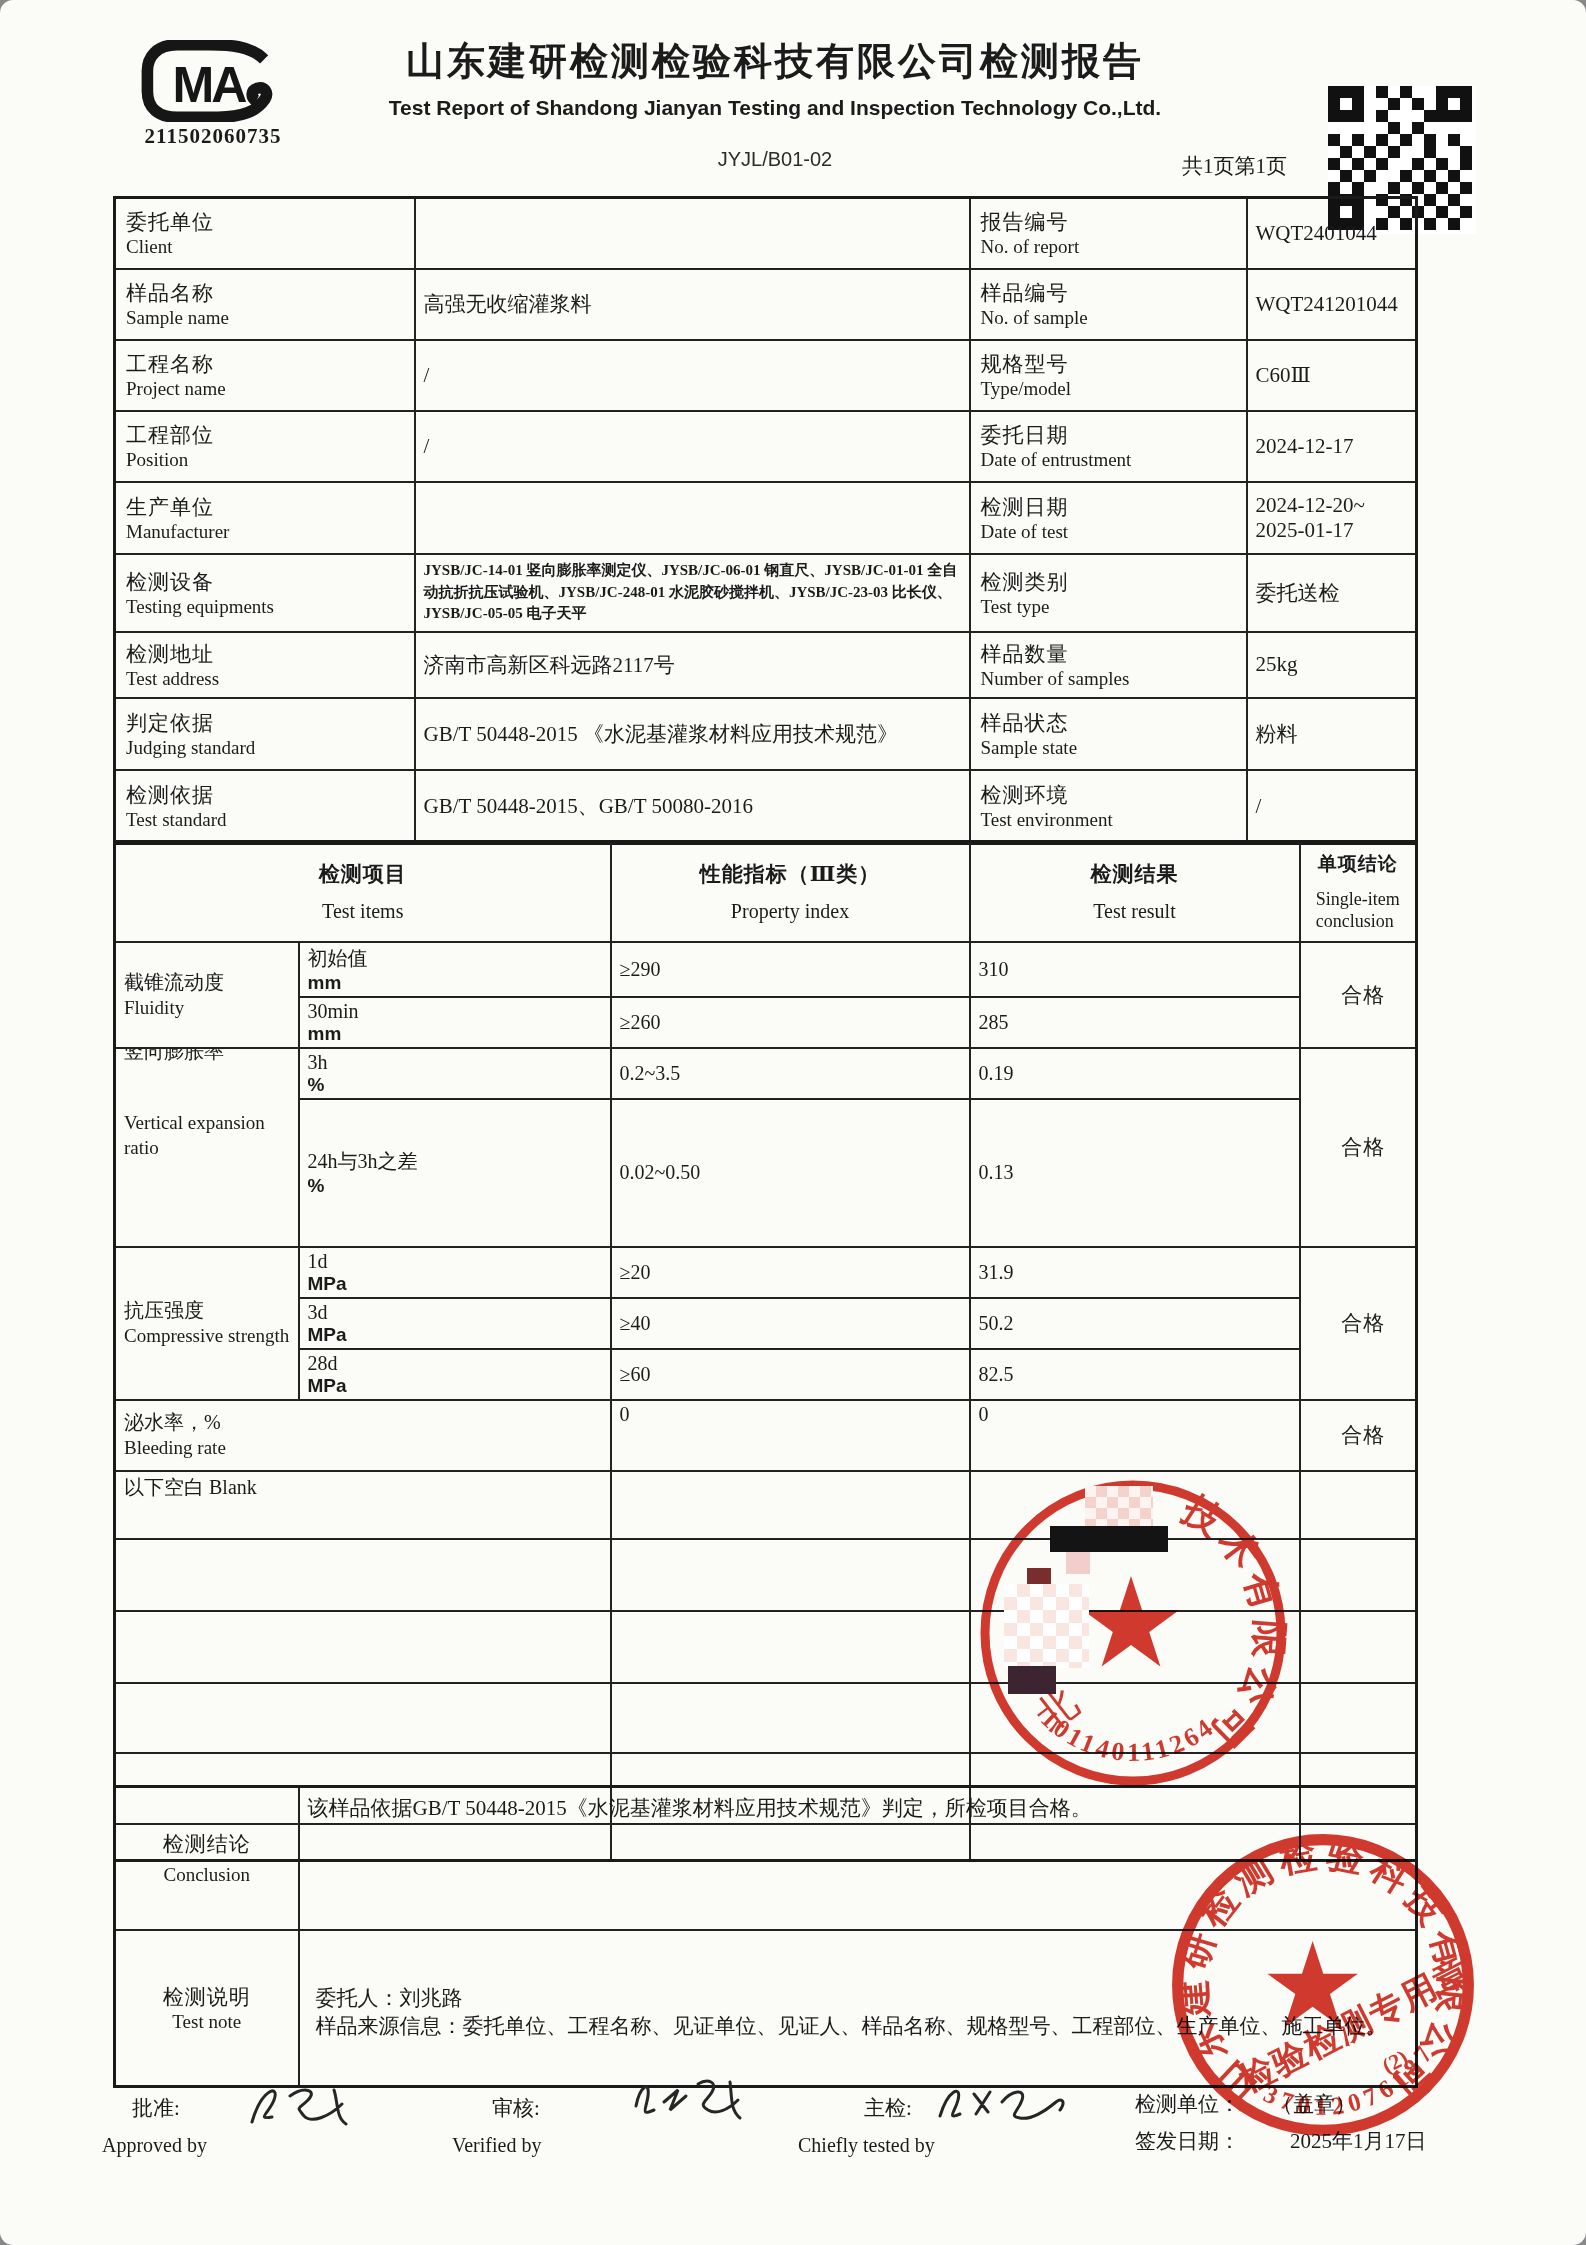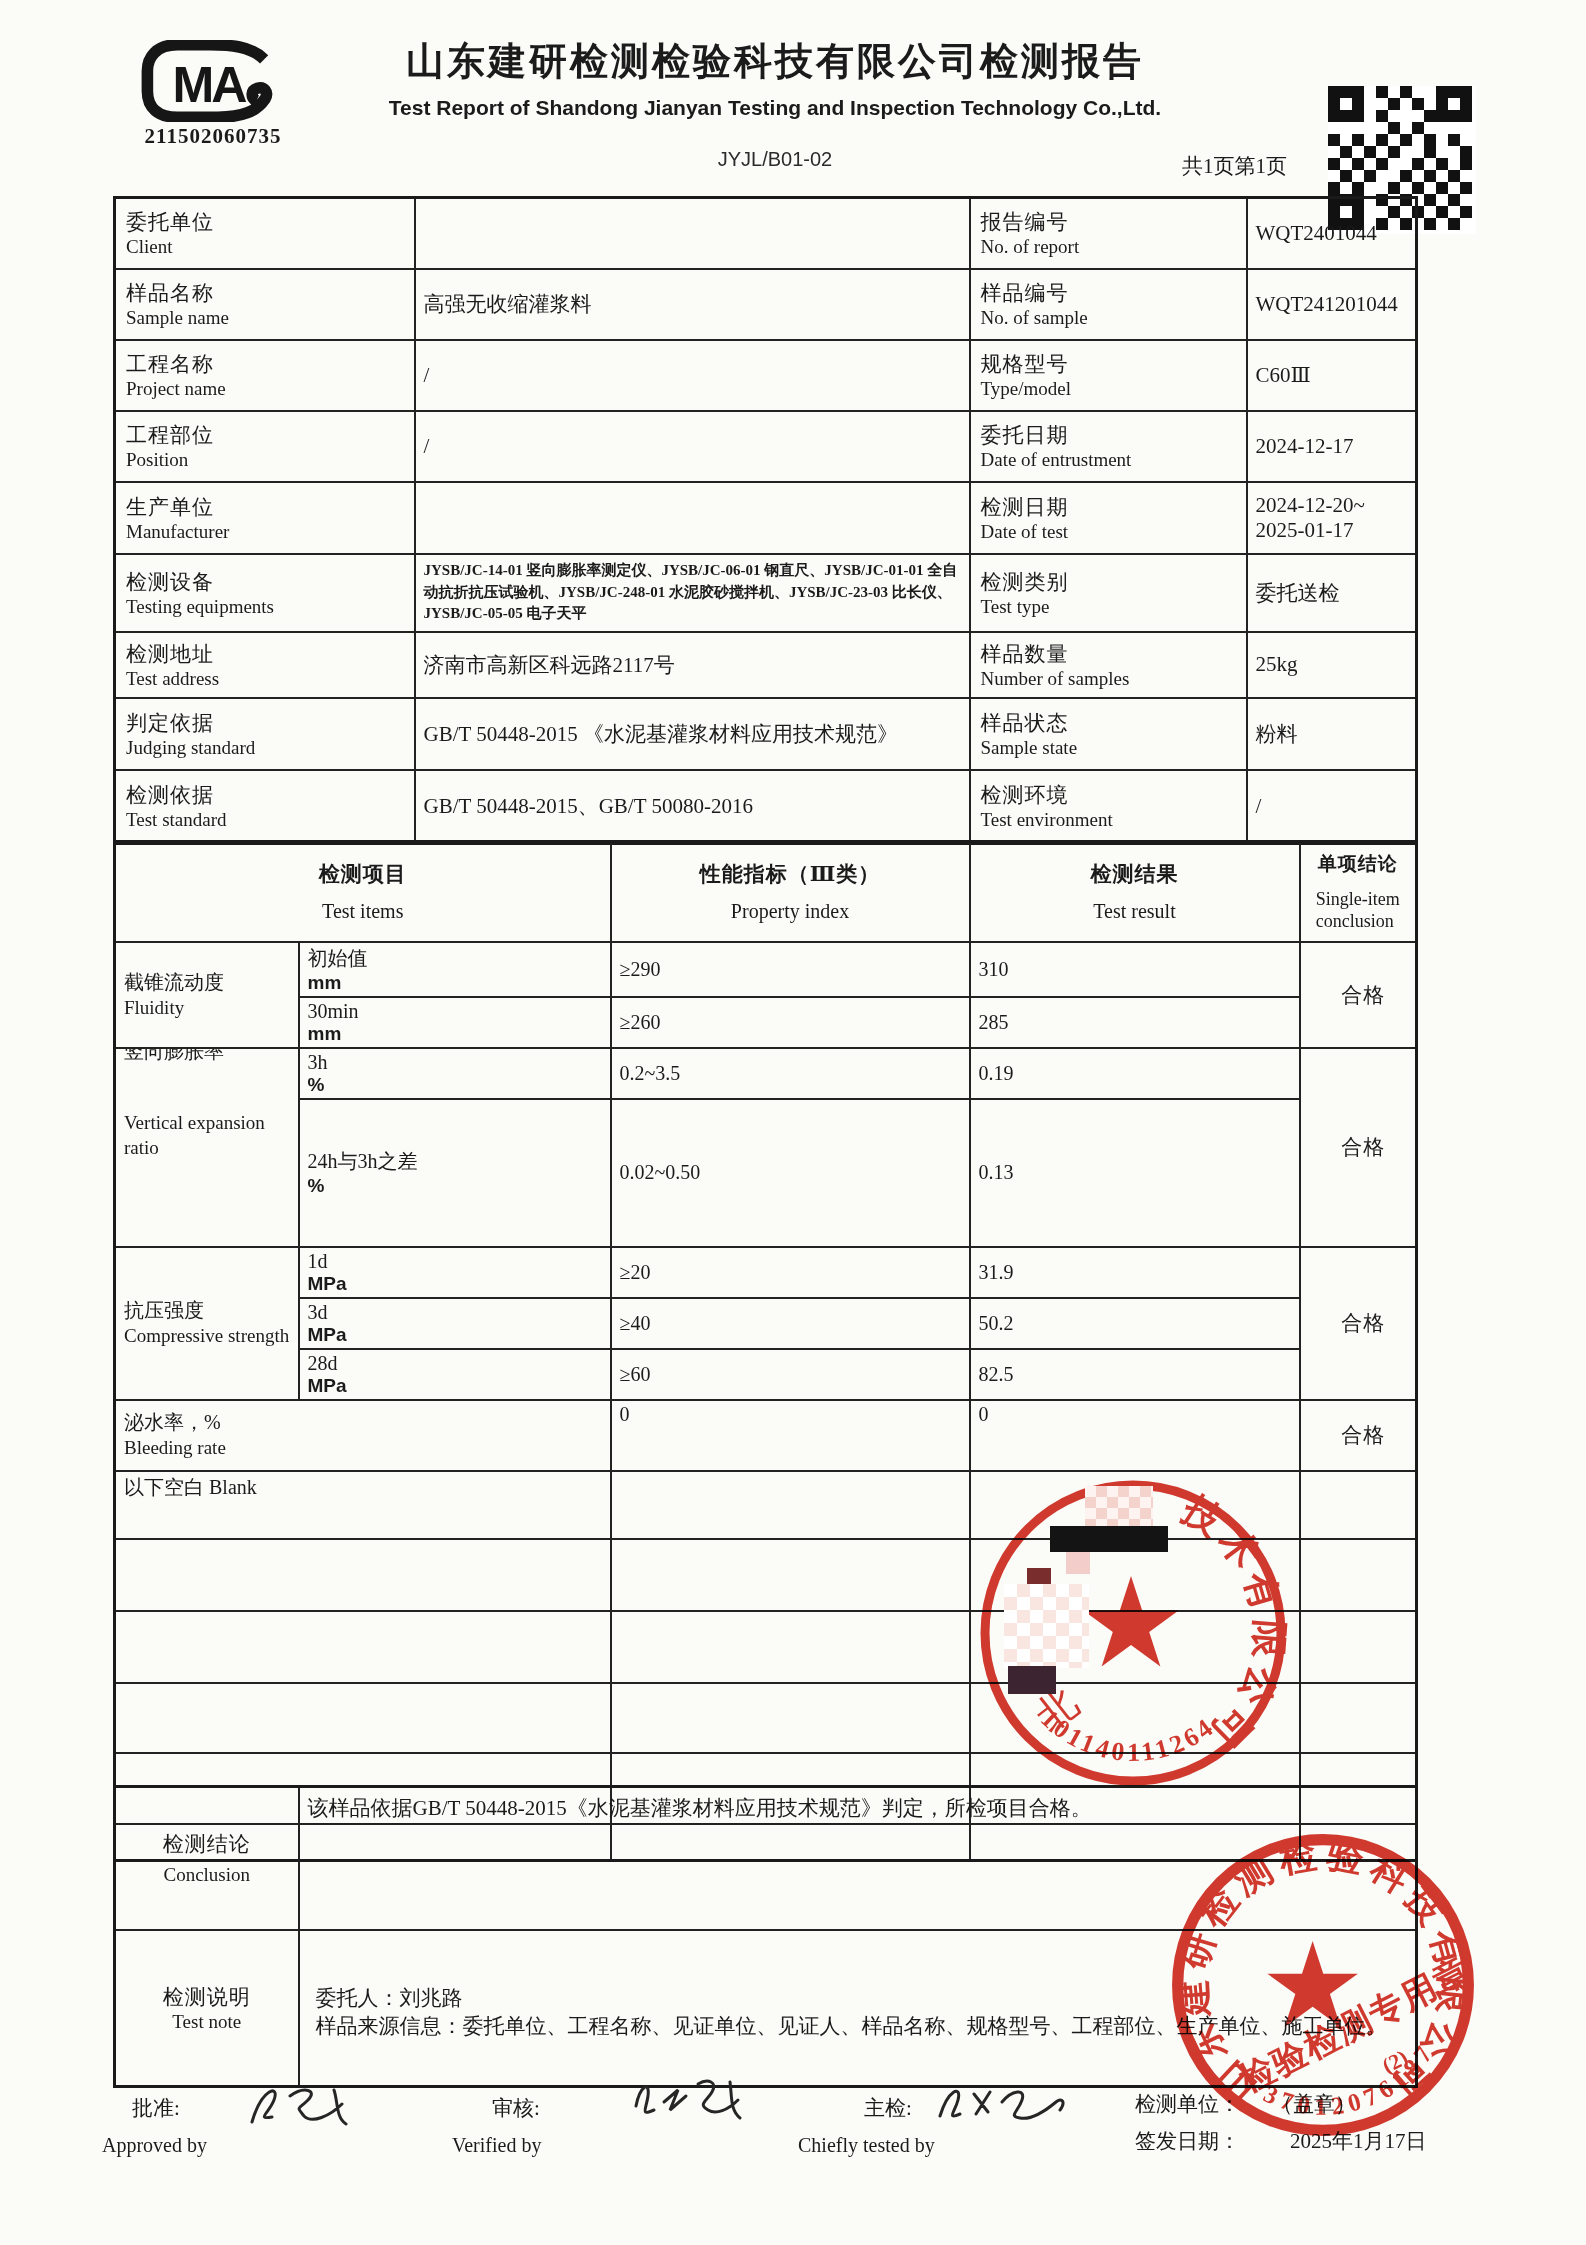--- a/index.html
+++ b/index.html
@@ -1,17 +1,17 @@
 <!DOCTYPE html>
 <html><head>
 <meta charset="utf-8">
 <style>
   html,body{margin:0;padding:0;background:#888;}
   .page{position:relative;width:1586px;height:2245px;background:#fbfbf8;
-        font-family:"Liberation Serif","DejaVu Serif",serif;color:#1b1b1b;overflow:hidden;}
+        font-family:"Liberation Serif","DejaVu Serif",serif;color:#1b1b1b;overflow:hidden;border-radius:13px;}
   
   .cma{position:absolute;left:138px;top:40px;width:150px;text-align:center;}
   .cma-num{font-size:21px;font-weight:bold;letter-spacing:1px;margin-top:-2px;font-family:"Liberation Serif",serif;}
   .title-cn{position:absolute;left:300px;top:36px;width:950px;text-align:center;
             font-family:"Liberation Sans","DejaVu Sans",sans-serif;font-weight:bold;
             font-size:38px;letter-spacing:3px;}
   .title-en{position:absolute;left:230px;top:96px;width:1090px;text-align:center;
             font-family:"Liberation Sans","DejaVu Sans",sans-serif;font-weight:bold;font-size:21px;}
   .form-code{position:absolute;left:300px;top:148px;width:950px;text-align:center;
              font-family:"Liberation Sans","DejaVu Sans",sans-serif;font-size:20px;color:#2b2b2b;}

